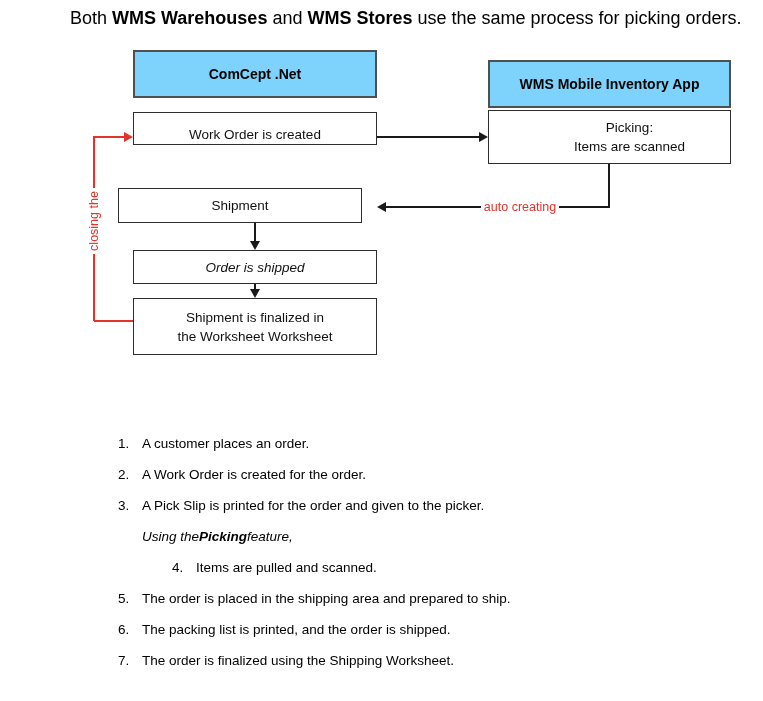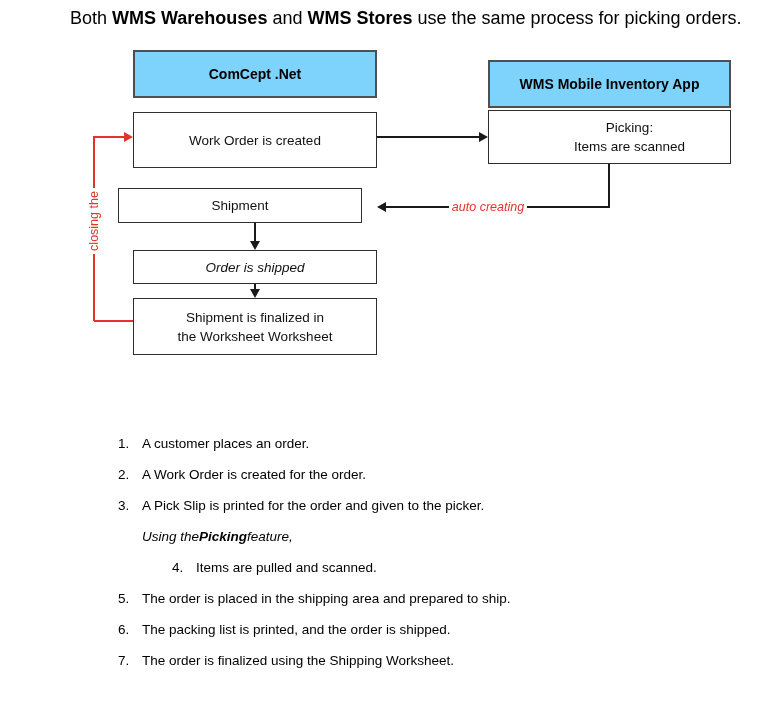--- a/index.html
+++ b/index.html
@@ -68,24 +68,23 @@
   }
   .edge-label .pad { background: #ffffff; padding: 0 3px; }
 
   .label-vert {
     left: 54px;
     top: 214px;
     width: 80px;
     transform: rotate(-90deg);
   }
   .label-auto {
-    left: 428px;
+    left: 460px;
     top: 200px;
     width: 120px;
-    font-style: italic;
   }
 
   .steps {
     position: absolute;
     left: 118px;
     top: 436px;
     width: 580px;
     font-size: 13.5px;
     color: #000;
   }
@@ -106,21 +105,21 @@
 
   <p class="intro"><span>Both </span><b>WMS Warehouses</b><span> and </span><b>WMS Stores</b><span> use the same process for picking orders.</span></p>
 
   <div class="hdr" style="left:133px; top:50px; width:244px; height:48px;">
     <span>ComCept .Net</span>
   </div>
   <div class="hdr" style="left:488px; top:60px; width:243px; height:48px;">
     <span>WMS Mobile Inventory App</span>
   </div>
 
-  <div class="node" style="left:133px; top:112px; width:244px; height:56px;">
+  <div class="node" style="left:133px; top:112px; width:244px; height:33px;justify-content:flex-end;">
     <span>Work Order is created</span>
   </div>
 
   <div class="node" style="left:488px; top:110px; width:243px; height:54px;padding-left:40px;">
     <span>Picking:</span>
     <span>Items are scanned</span>
   </div>
 
   <div class="node" style="left:118px; top:188px; width:244px; height:35px;">
     <span>Shipment</span>

